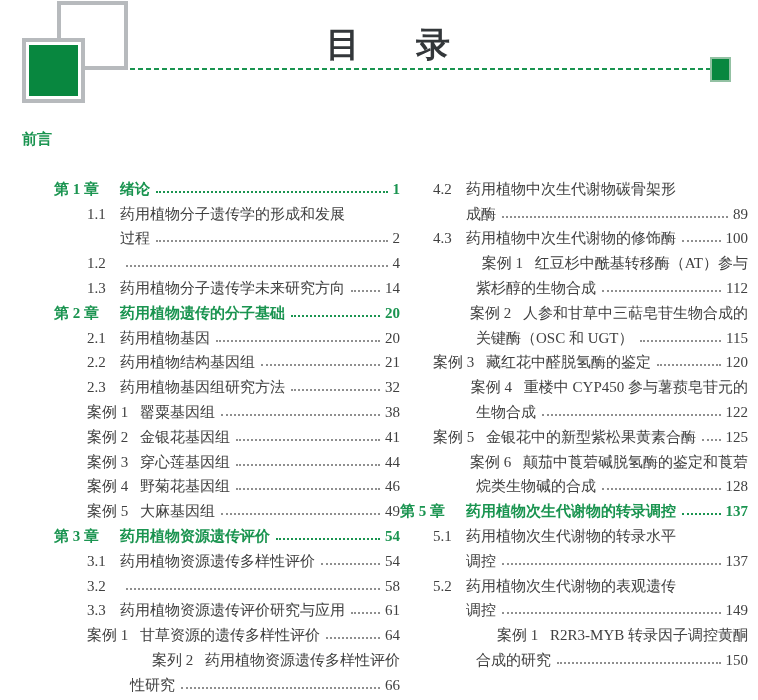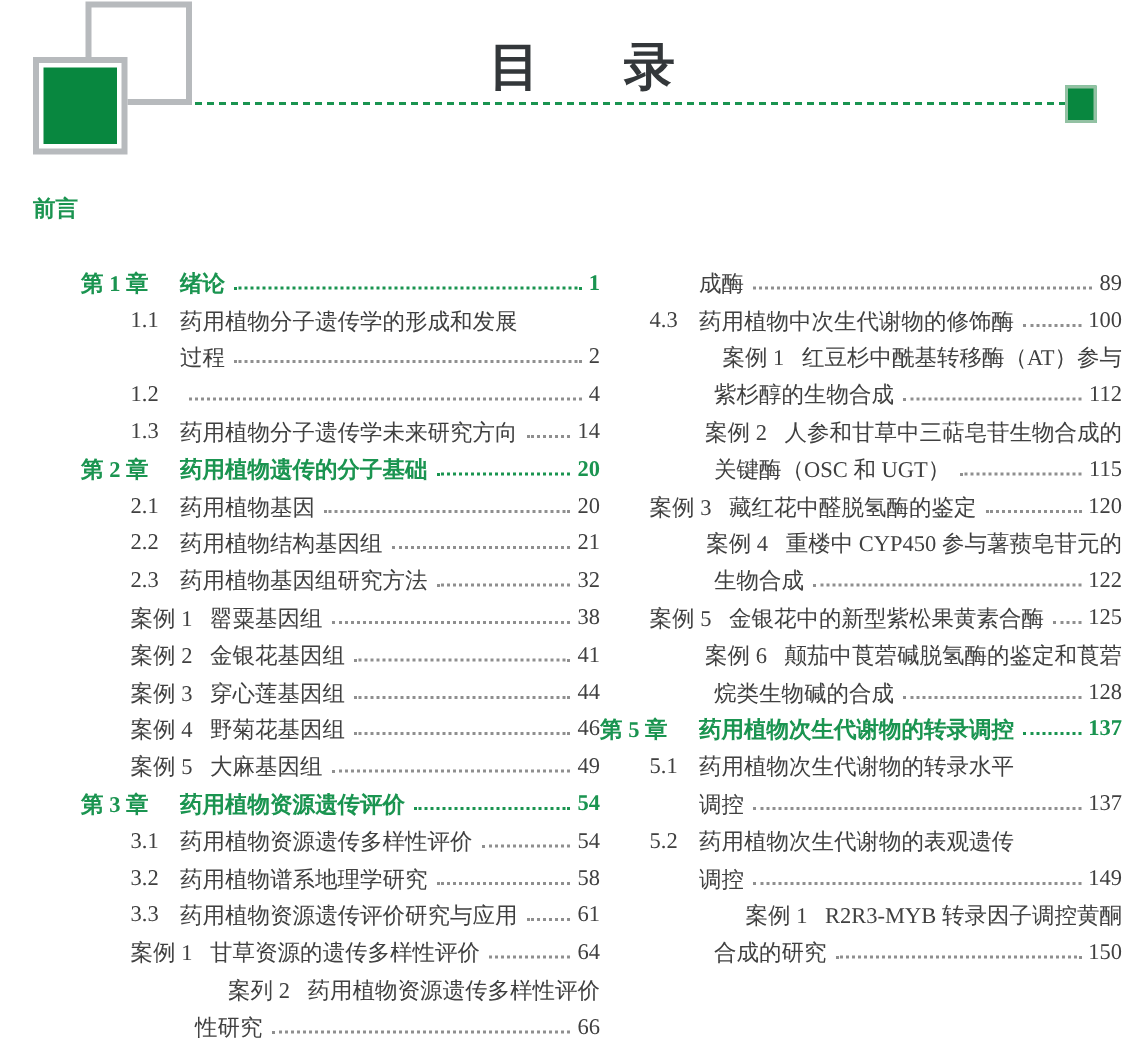--- a/index.html
+++ b/index.html
@@ -152,21 +152,20 @@
           <span class="pg">54</span>
         </div>
         <div class="line section">
           <span class="lbl">3.1</span>
           <span class="txt">药用植物资源遗传多样性评价</span>
           <span class="leader"></span>
           <span class="pg">54</span>
         </div>
         <div class="line section">
           <span class="lbl">3.2</span>
-          <span class="txt">药用植物谱系地理学研究</span>
           <span class="leader"></span>
           <span class="pg">58</span>
         </div>
         <div class="line section">
           <span class="lbl">3.3</span>
           <span class="txt">药用植物资源遗传评价研究与应用</span>
           <span class="leader"></span>
           <span class="pg">61</span>
         </div>
         <div class="line case">
@@ -179,20 +178,24 @@
           <span class="lbl">案列 2</span>
           <span class="txt">药用植物资源遗传多样性评价</span>
         </div>
         <div class="line cont2">
           <span class="txt">性研究</span>
           <span class="leader"></span>
           <span class="pg">66</span>
         </div>
       </div>
     <div class="col col-right" id="col-right">
+        <div class="line section nopage">
+          <span class="lbl">4.2</span>
+          <span class="txt">药用植物中次生代谢物碳骨架形</span>
+        </div>
         <div class="line cont">
           <span class="txt">成酶</span>
           <span class="leader"></span>
           <span class="pg">89</span>
         </div>
         <div class="line section">
           <span class="lbl">4.3</span>
           <span class="txt">药用植物中次生代谢物的修饰酶</span>
           <span class="leader"></span>
           <span class="pg">100</span>

